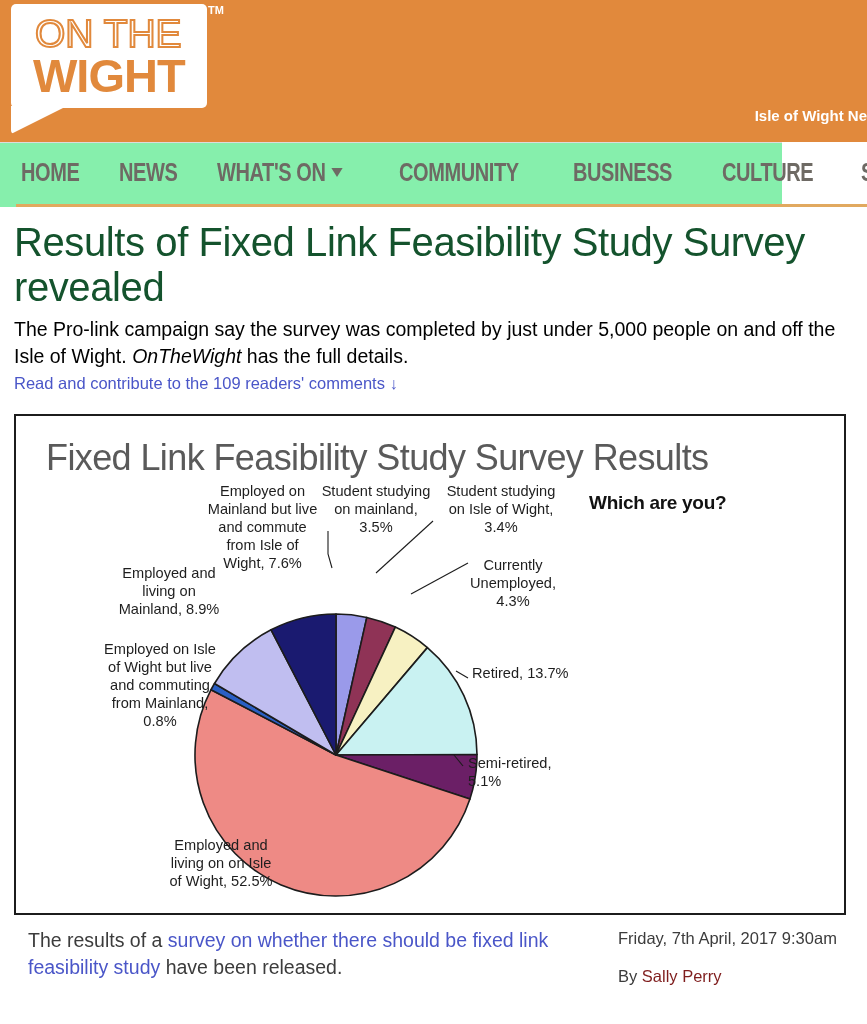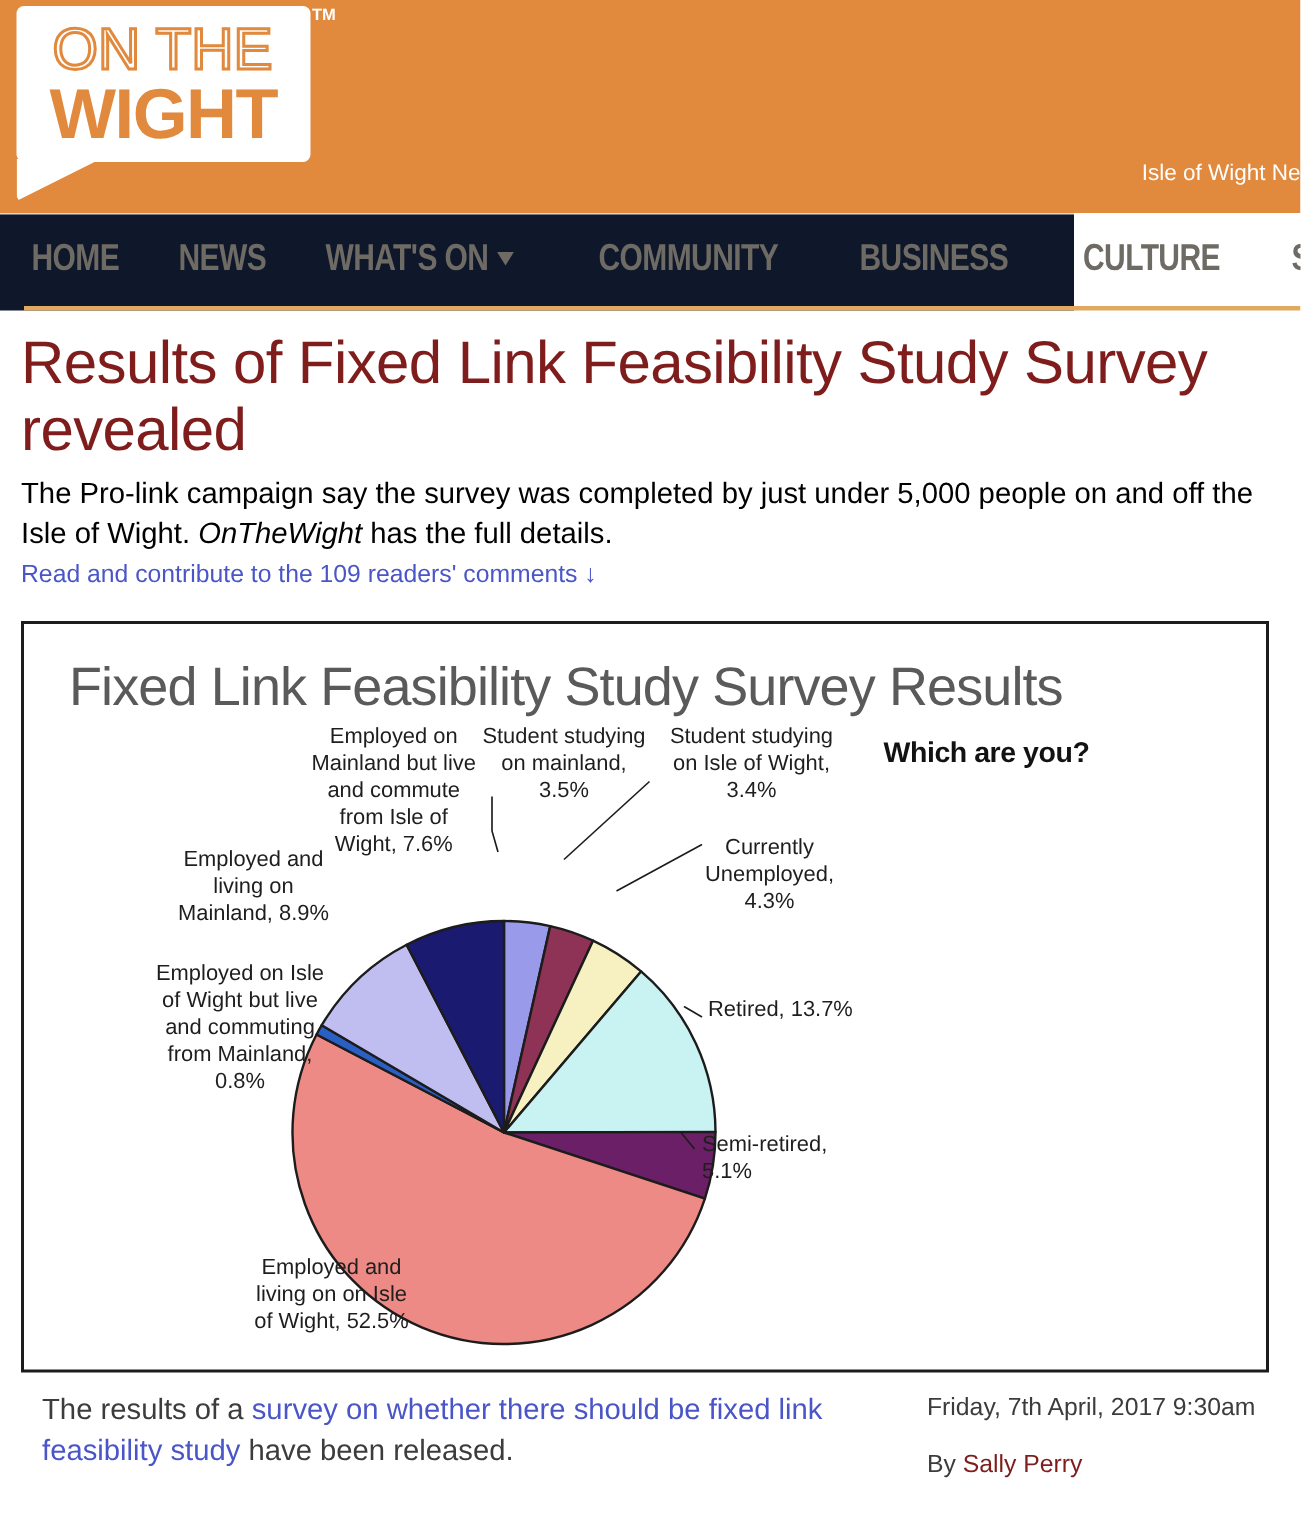--- a/index.html
+++ b/index.html
@@ -46,31 +46,31 @@
     color: #e1893c;
     font-family: "Liberation Sans", sans-serif;
   }
   .logo-tm {
     position: absolute; left: 208px; top: 4px;
     font-size: 11px; font-weight: 700;
     color: #ffffff;
   }
   .tagline {
     position: absolute; right: 0px; top: 107px;
-    font-size: 15px; font-weight: 400;
+    font-size: 15px; font-weight: 700;
     color: #ffffff;
     white-space: nowrap;
     font-family: "Liberation Sans", sans-serif;
   }
 
   
   .navbar {
     position: relative;
-    width: 716px; height: 65px;
-    background: #0f172a;
+    width: 782px; height: 65px;
+    background: #86efac;
     border-top: 1px solid #dcdcdc;
   }
   .nav-inner {
     position: absolute; left: 21px; top: 15px;
     display: flex; align-items: center; gap: 25px;
     white-space: nowrap;
   }
   .nav-item {
     font-size: 25px;
     font-weight: 700;
@@ -96,21 +96,21 @@
     background: #e1a95f;
   }
 
   
   .article { position: relative; padding: 0 14px; }
   .headline {
     margin-top: 13px;
     font-size: 40px;
     line-height: 45px;
     font-weight: 400;
-    color: #7f1d1d;
+    color: #14532d;
     letter-spacing: -0.4px;
     font-family: "Liberation Sans Narrow", "Liberation Sans", sans-serif;
   }
   .standfirst {
     margin-top: 6px;
     font-size: 19.5px;
     line-height: 27px;
     color: #000000;
     font-family: "Liberation Sans Narrow", "Liberation Sans", sans-serif;
   }

